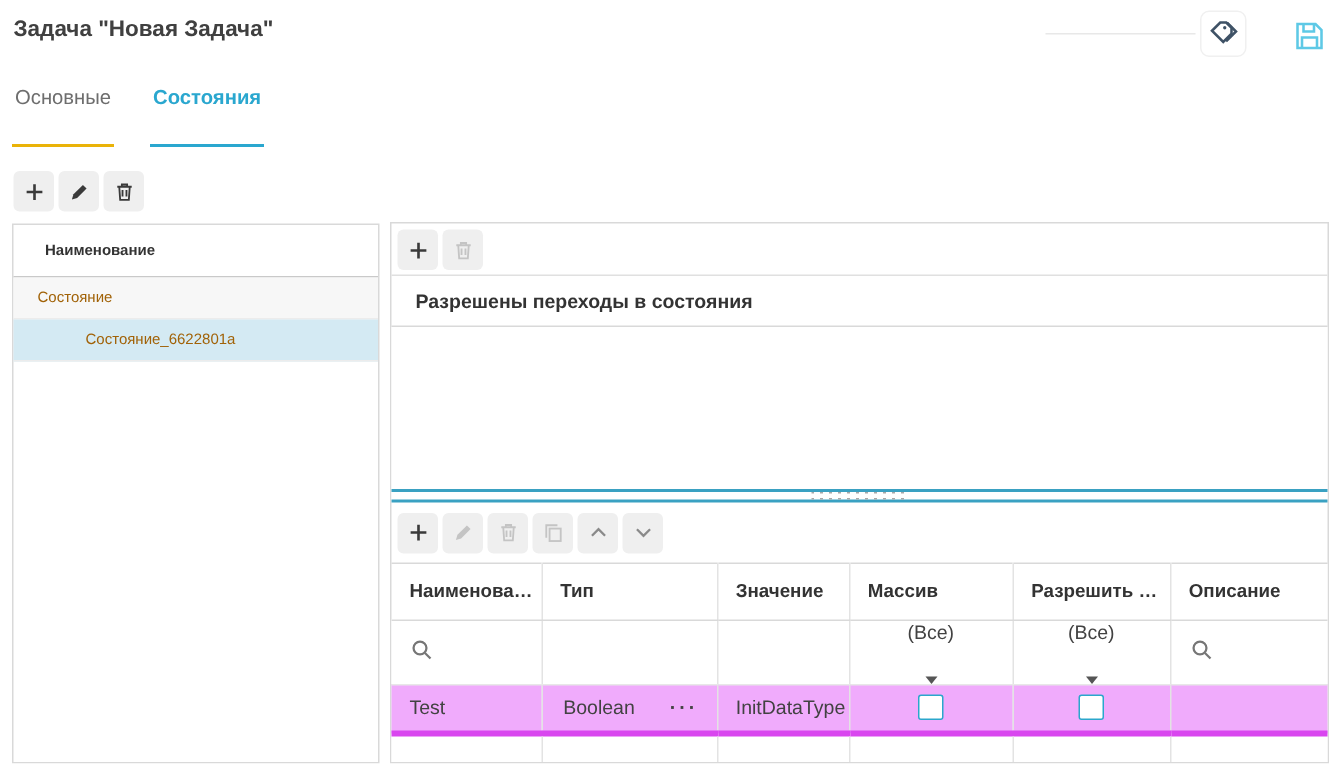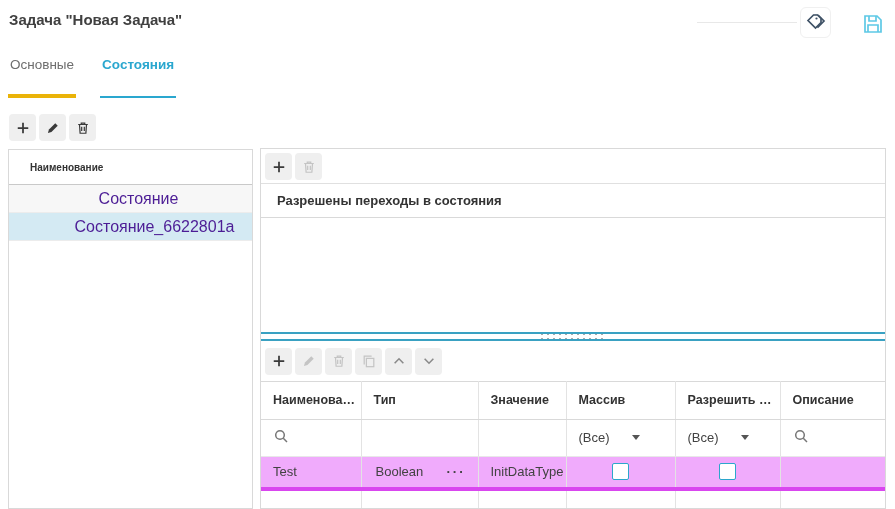--- a/index.html
+++ b/index.html
@@ -11,40 +11,40 @@
   .page-title { position:absolute; left:9px; top:11px; font-size:15px; font-weight:700; color:#404040; }
   .hr-line { position:absolute; left:697px; top:22px; width:100px; height:1px; background:#e8e8e8; }
   .tag-btn { position:absolute; left:800px; top:7px; width:31px; height:31px; background:#fff;
     border:1px solid #f0f0f0; border-radius:6px; display:flex; align-items:center; justify-content:center; cursor:pointer; }
   .save-btn { position:absolute; left:861px; top:12px; width:24px; height:24px; background:transparent;
     border:none; display:flex; align-items:center; justify-content:center; cursor:pointer; }
 
   
   .tabs { position:absolute; left:8px; top:52px; display:flex; }
   .tab { font-size:13.5px; padding:5px 2px 9px 2px; margin-right:24px; color:#6e6e6e;
-    border-bottom:4px solid #eab308; cursor:pointer; }
+    border-bottom:2px solid #eab308; cursor:pointer; }
   .tab.active { color:#2aa7cf; font-weight:700; border-bottom:2px solid #2aa7cf; padding-bottom:24px; }
 
   
   .toolbar { display:flex; gap:3px; }
   .tb-btn { width:27px; height:27px; background:#efefef; border:none; border-radius:4px;
     display:flex; align-items:center; justify-content:center; cursor:pointer; padding:0; }
   .tb-btn svg { display:block; }
   .ic-dark { color:#3a3a3a; }
   .ic-disabled { color:#c4c4c4; }
   .ic-mid { color:#8a8a8a; }
   .main-toolbar { position:absolute; left:9px; top:114px; }
 
   
   .left-panel { position:absolute; left:8px; top:149px; width:245px; height:360px;
     border:1px solid #d9d9d9; background:#fff; }
   .lp-header { height:35px; line-height:35px; padding-left:21px; font-size:10px; font-weight:700;
     color:#333; border-bottom:1px solid #c9c9c9; cursor:pointer; }
-  .lp-row { height:28px; line-height:28px; padding-left:16px; font-size:16px; color:#4c1d95;
-    border-bottom:1px solid #ececec; cursor:pointer;text-align:center; }
+  .lp-row { height:28px; line-height:28px; padding-left:16px; font-size:10px; color:#a16207;
+    border-bottom:1px solid #ececec; cursor:pointer; }
   .lp-row.odd { background:#f7f7f7; }
   .lp-row.selected { background:#d4eaf3;padding-left:48px; }
 
   
   .right-panel { position:absolute; left:260px; top:148px; width:626px; height:361px;
     border:1px solid #d9d9d9; background:#fff; display:flex; flex-direction:column; }
   .trans-toolbar { padding:4px 0 3px 4px; }
   .trans-header { height:35px; line-height:34px; padding-left:16px; font-size:13px; font-weight:700;
     color:#333; border-top:1px solid #e0e0e0; border-bottom:1px solid #d9d9d9; }
   .trans-body { flex:1 1 auto; background:#fff; }
@@ -62,21 +62,21 @@
   .params-table { width:100%; border-collapse:collapse; table-layout:fixed; border-top:1px solid #d9d9d9; }
   .params-table th { height:38px; font-size:12.5px; font-weight:700; color:#333; text-align:left;
     padding:0 12px; border-bottom:1px solid #d9d9d9; border-right:1px solid #e3e3e3; background:#fff; cursor:pointer;
     white-space:nowrap; overflow:hidden; }
   .params-table td { border-right:1px solid #e3e3e3; font-size:13px; color:#424242; }
   .params-table th:last-child, .params-table td:last-child { border-right:none; }
   .filter-row td { height:37px; border-bottom:1px solid #e8e8e8; padding:0 12px; background:#fff; cursor:text; }
   .data-row td { height:33px; background:#f0abfc; border-bottom:4px solid #d946ef; padding:0 12px; }
   .empty-row td { height:19px; background:#fff; }
 
-  .select-box { display:flex; align-items:center; justify-content:flex-start; gap:22px; cursor:pointer; }
+  .select-box { display:flex; align-items:center; justify-content:flex-end; gap:22px; cursor:pointer;flex-direction:column; }
   .caret { width:0; height:0; border-left:4.5px solid transparent; border-right:4.5px solid transparent;
     border-top:5px solid #555; }
   .type-cell { display:flex; align-items:center; justify-content:space-between; padding-left:14px;text-align:center; }
   .ellipsis-btn { font-weight:700; letter-spacing:2px; color:#424242; cursor:pointer; font-size:13px; }
   .checkbox { width:17px; height:17px; border:1px solid #2ba7cc; border-radius:2px; background:#fff;
     margin:0 auto; cursor:pointer; }
   .search-ic { color:#767676; }
 </style>
 </head>
 <body>

